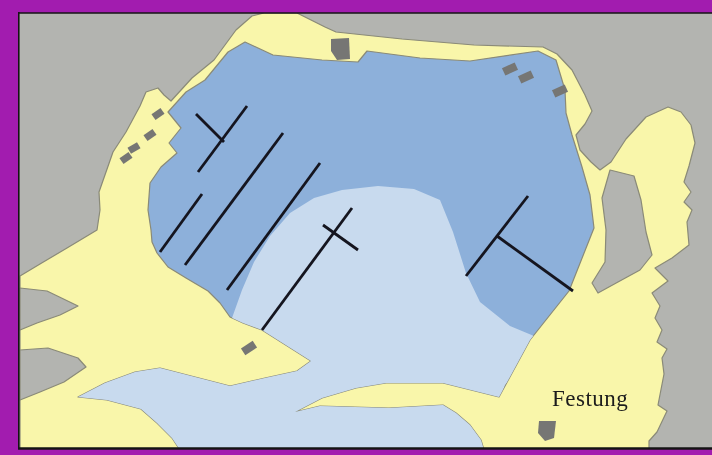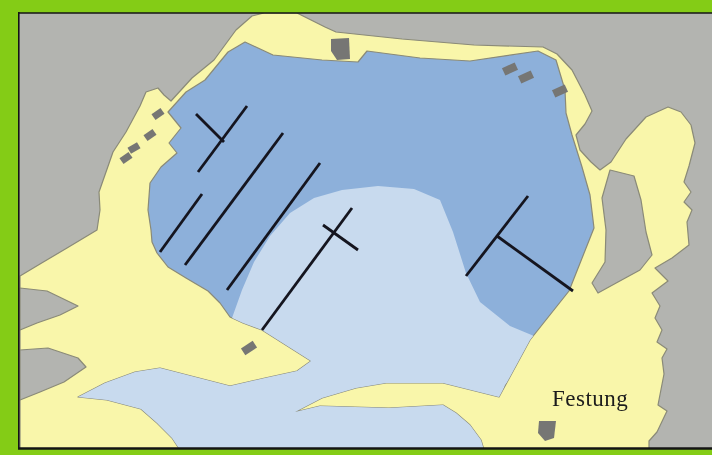--- a/index.html
+++ b/index.html
@@ -1,18 +1,18 @@
 <!DOCTYPE html>
 <html><head>
 <meta charset="utf-8">
 <style>
   html,body{margin:0;padding:0;background:#f3f4f1;}
   .stage{
     position:relative;width:712px;height:455px;overflow:hidden;
-    background:#84cc16;
+    background:#a21caf;
     font-family:"Liberation Serif", serif;
   }
   .stage svg{position:absolute;left:0;top:0;}
   text.map-label{
     font-family:"Liberation Serif", serif;
     letter-spacing:0.5px;
   }
 </style>
 </head>
 <body>

